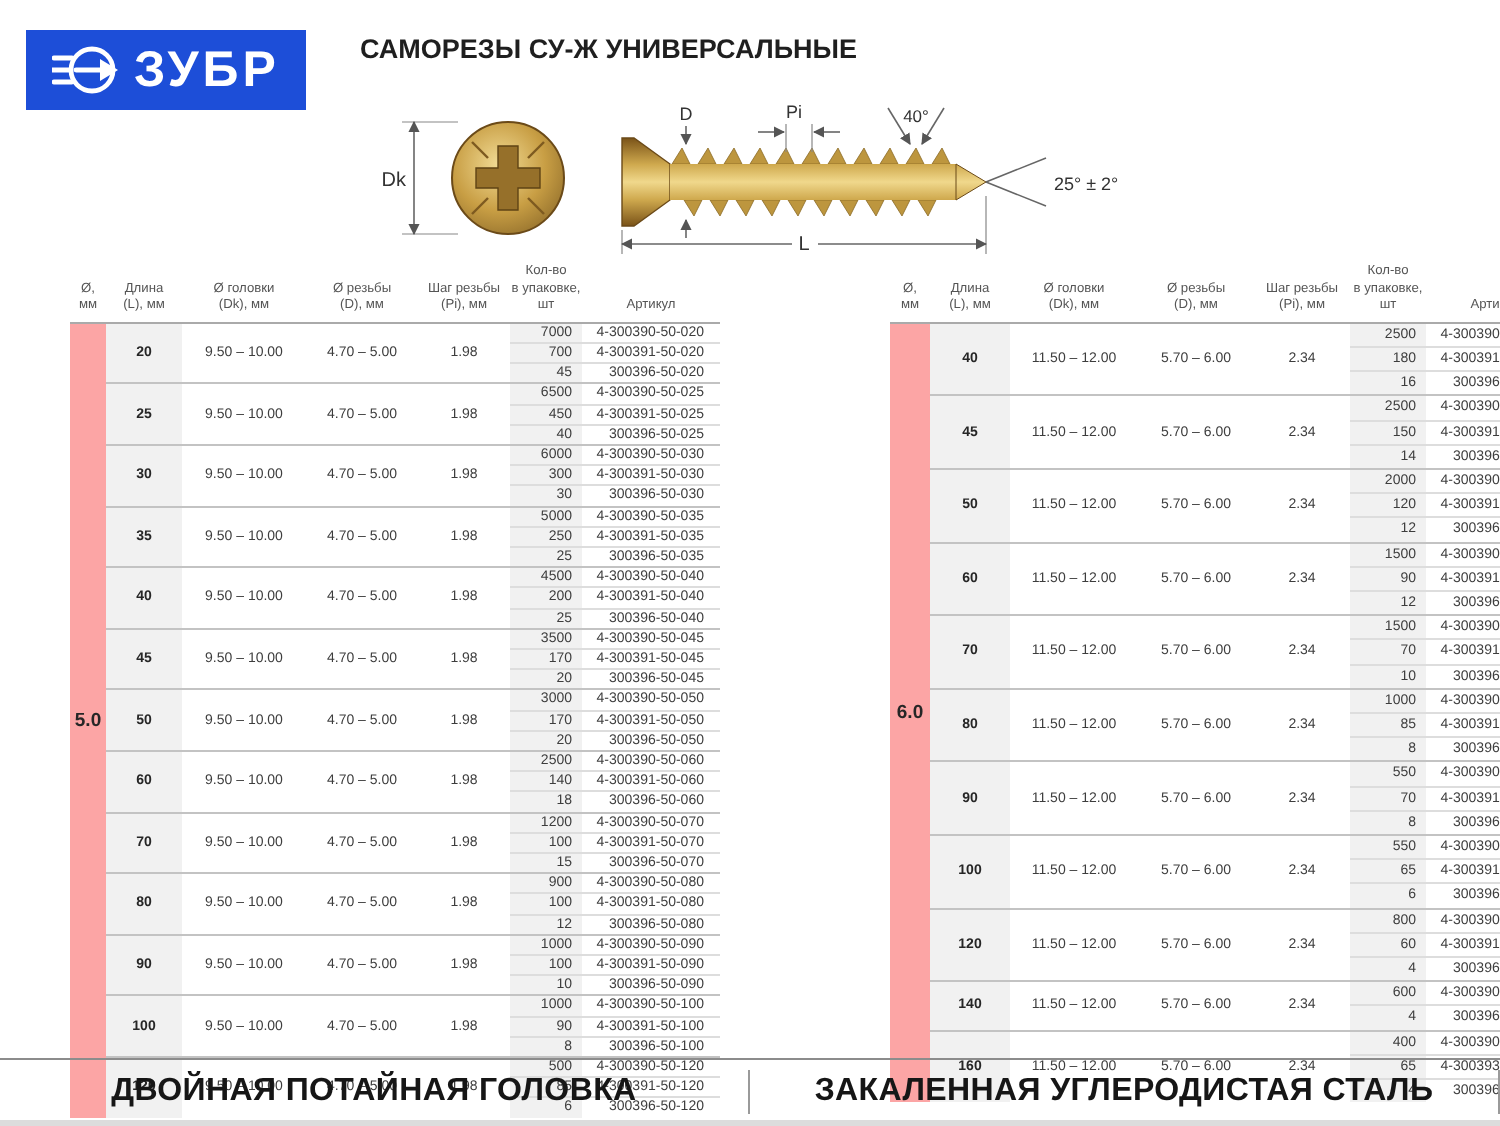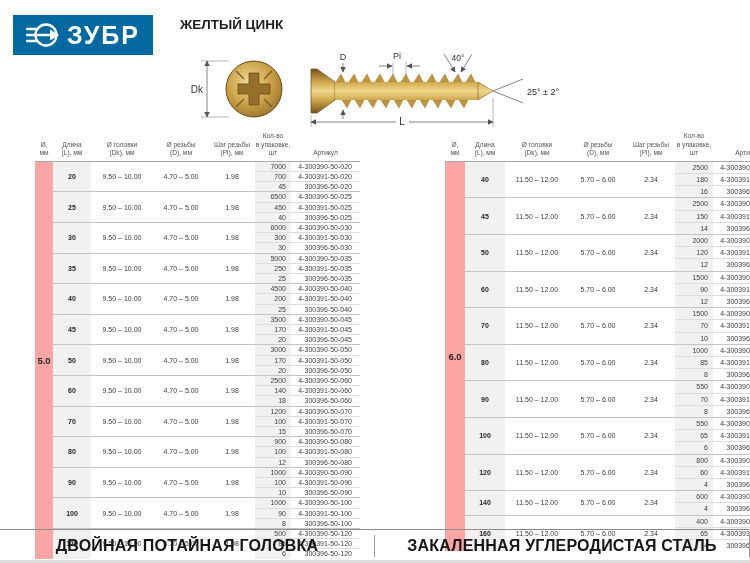--- a/index.html
+++ b/index.html
@@ -1,19 +1,19 @@
 <!DOCTYPE html>
 <html><head>
 <meta charset="utf-8">
 <style>
   html,body{margin:0;padding:0;background:#fff;}
   .page{position:relative;width:750px;height:563px;background:#fff;overflow:hidden;
         font-family:"Liberation Sans",sans-serif;color:#3d3d3d;}
   
-  .logo{position:absolute;left:13px;top:15px;width:140px;height:40px;background:#0369a1;
+  .logo{position:absolute;left:13px;top:15px;width:140px;height:40px;background:#1d4ed8;
         display:flex;align-items:center;justify-content:center;gap:7px;}
   .logo-word{color:#fff;font-weight:800;font-size:25px;letter-spacing:2px;line-height:1;}
   .title{position:absolute;left:180px;top:16px;font-weight:bold;font-size:13.5px;
          line-height:1.3;color:#1f1f1f;}
   
   .diagram{position:absolute;left:185px;top:48px;width:475px;height:85px;}
   .dimline{stroke:#666;stroke-width:0.8;fill:none;}
   .tick{stroke:#888;stroke-width:0.6;fill:none;}
   .dimtext{fill:#333;font-family:"Liberation Sans",sans-serif;}
   
@@ -54,21 +54,21 @@
           <path d="M1,20 H10"></path>
         <circle cx="20" cy="14" r="10.5"></circle>
         <path d="M12,14 H27"></path>
       </g>
       <polygon points="33,14 24,8.5 24,19.5" fill="#fff"></polygon>
     </svg>
     <div class="logo-word">ЗУБР</div>
   </div>
 
   <div class="title">
-    <div>ЖЕЛТЫЙ ЦИНК</div>
+    <div>САМОРЕЗЫ СУ-Ж УНИВЕРСАЛЬНЫЕ</div>
   </div>
 
   <svg class="diagram" viewBox="0 0 475 85">
     <defs>
       <marker id="ah" viewBox="0 0 10 10" refX="9" refY="5" markerWidth="7" markerHeight="7" orient="auto-start-reverse">
         <path d="M0,0 L10,5 L0,10 z" fill="#555"></path>
       </marker>
       <linearGradient id="gold" x1="0" y1="21" x2="0" y2="65" gradientUnits="userSpaceOnUse">
         <stop offset="0" stop-color="#7a5318"></stop>
           <stop offset="0.3" stop-color="#cfa94e"></stop>

